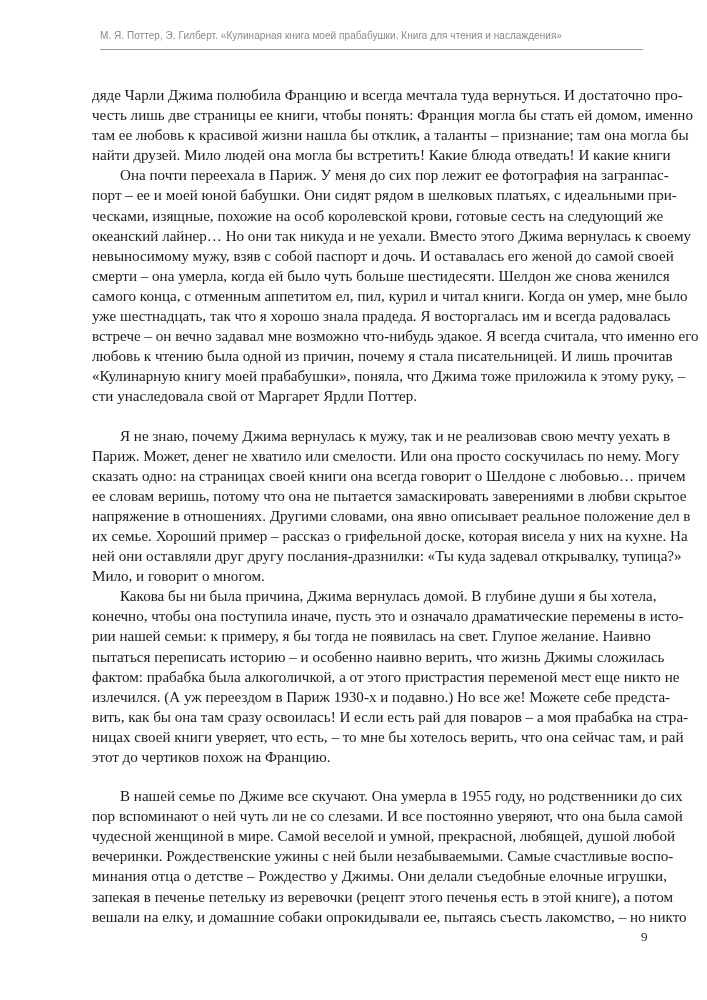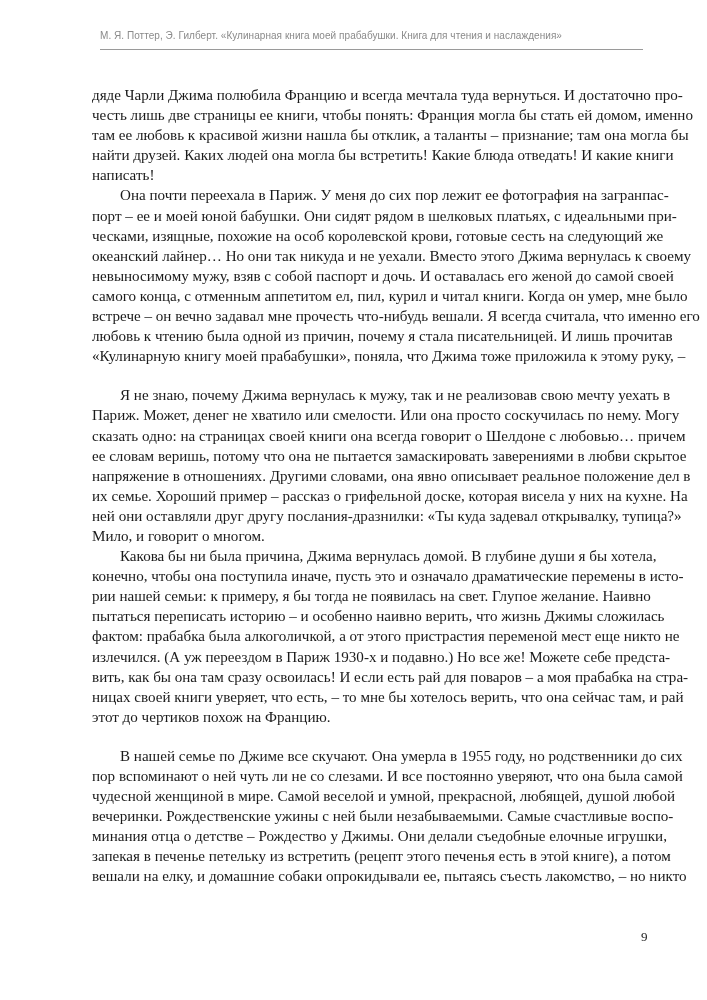--- a/index.html
+++ b/index.html
@@ -29,33 +29,35 @@
 <body>
 
 <div class="running-head">М. Я. Поттер, Э. Гилберт. «Кулинарная книга моей прабабушки. Книга для чтения и наслаждения»</div>
 <div class="head-rule"></div>
 
 <div class="body-text" id="body-text">
     <div>
       <span class="line">дяде Чарли Джима полюбила Францию и всегда мечтала туда вернуться. И достаточно про-</span>
       <span class="line">честь лишь две страницы ее книги, чтобы понять: Франция могла бы стать ей домом, именно</span>
       <span class="line">там ее любовь к красивой жизни нашла бы отклик, а таланты – признание; там она могла бы</span>
-      <span class="line">найти друзей. Каких людей она могла бы встретить! Какие блюда отведать! И какие книги</span>
-      <span class="line last">написать!</span>
+      <span class="line">найти друзей. Мило людей она могла бы встретить! Какие блюда отведать! И какие книги</span>
     </div>
     <div>
       <span class="line indent">Она почти переехала в Париж. У меня до сих пор лежит ее фотография на загранпас-</span>
       <span class="line">порт – ее и моей юной бабушки. Они сидят рядом в шелковых платьях, с идеальными при-</span>
       <span class="line">ческами, изящные, похожие на особ королевской крови, готовые сесть на следующий же</span>
       <span class="line">океанский лайнер… Но они так никуда и не уехали. Вместо этого Джима вернулась к своему</span>
       <span class="line">невыносимому мужу, взяв с собой паспорт и дочь. И оставалась его женой до самой своей</span>
+      <span class="line">смерти – она умерла, когда ей было чуть больше шестидесяти. Шелдон же снова женился</span>
       <span class="line">самого конца, с отменным аппетитом ел, пил, курил и читал книги. Когда он умер, мне было</span>
-      <span class="line">встрече – он вечно задавал мне прочесть что-нибудь вешали. Я всегда считала, что именно его</span>
+      <span class="line">уже шестнадцать, так что я хорошо знала прадеда. Я восторгалась им и всегда радовалась</span>
+      <span class="line">встрече – он вечно задавал мне возможно что-нибудь эдакое. Я всегда считала, что именно его</span>
       <span class="line">любовь к чтению была одной из причин, почему я стала писательницей. И лишь прочитав</span>
       <span class="line">«Кулинарную книгу моей прабабушки», поняла, что Джима тоже приложила к этому руку, –</span>
+      <span class="line last">сти унаследовала свой от Маргарет Ярдли Поттер.</span>
     </div>
     <div class="gap"></div>
     <div>
       <span class="line indent">Я не знаю, почему Джима вернулась к мужу, так и не реализовав свою мечту уехать в</span>
       <span class="line">Париж. Может, денег не хватило или смелости. Или она просто соскучилась по нему. Могу</span>
       <span class="line">сказать одно: на страницах своей книги она всегда говорит о Шелдоне с любовью… причем</span>
       <span class="line">ее словам веришь, потому что она не пытается замаскировать заверениями в любви скрытое</span>
       <span class="line">напряжение в отношениях. Другими словами, она явно описывает реальное положение дел в</span>
       <span class="line">их семье. Хороший пример – рассказ о грифельной доске, которая висела у них на кухне. На</span>
       <span class="line">ней они оставляли друг другу послания-дразнилки: «Ты куда задевал открывалку, тупица?»</span>
@@ -72,18 +74,18 @@
       <span class="line">ницах своей книги уверяет, что есть, – то мне бы хотелось верить, что она сейчас там, и рай</span>
       <span class="line last">этот до чертиков похож на Францию.</span>
     </div>
     <div class="gap"></div>
     <div>
       <span class="line indent">В нашей семье по Джиме все скучают. Она умерла в 1955 году, но родственники до сих</span>
       <span class="line">пор вспоминают о ней чуть ли не со слезами. И все постоянно уверяют, что она была самой</span>
       <span class="line">чудесной женщиной в мире. Самой веселой и умной, прекрасной, любящей, душой любой</span>
       <span class="line">вечеринки. Рождественские ужины с ней были незабываемыми. Самые счастливые воспо-</span>
       <span class="line">минания отца о детстве – Рождество у Джимы. Они делали съедобные елочные игрушки,</span>
-      <span class="line">запекая в печенье петельку из встретить (рецепт этого печенья есть в этой книге), а потом</span>
+      <span class="line">запекая в печенье петельку из веревочки (рецепт этого печенья есть в этой книге), а потом</span>
       <span class="line">вешали на елку, и домашние собаки опрокидывали ее, пытаясь съесть лакомство, – но никто</span>
     </div>
   </div>
 
 <div class="page-number">9</div>
 
 </body></html>

